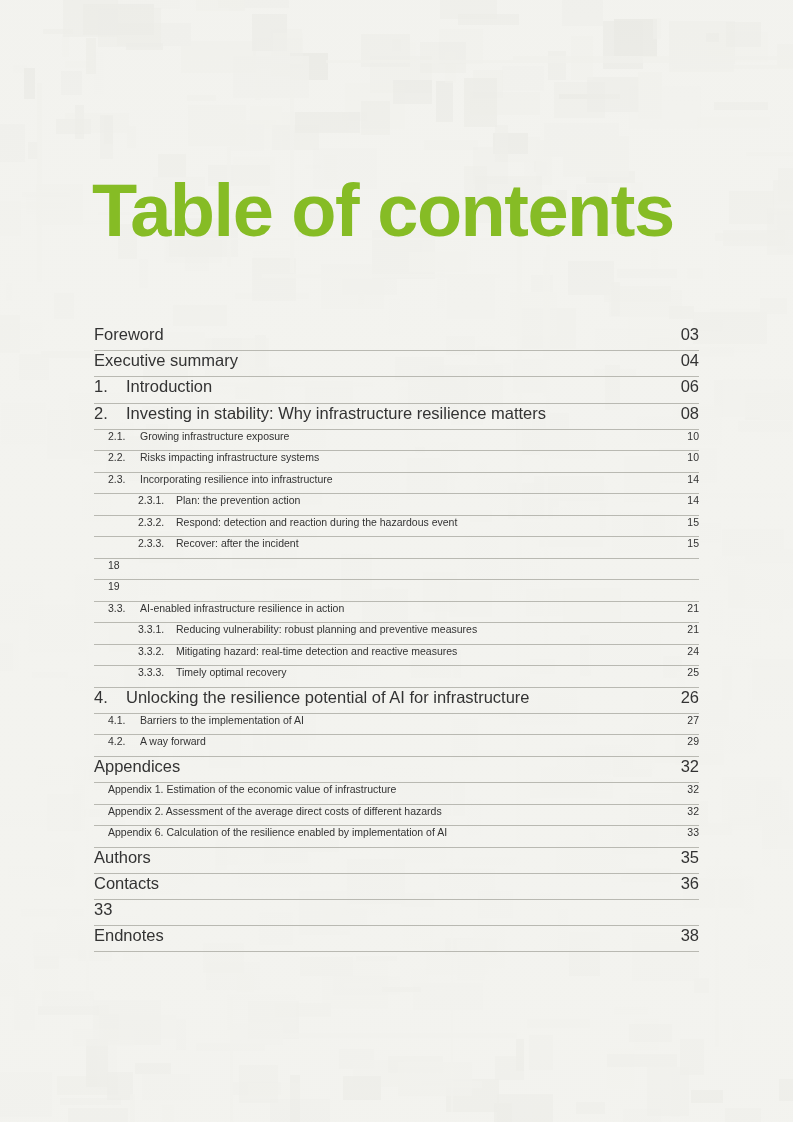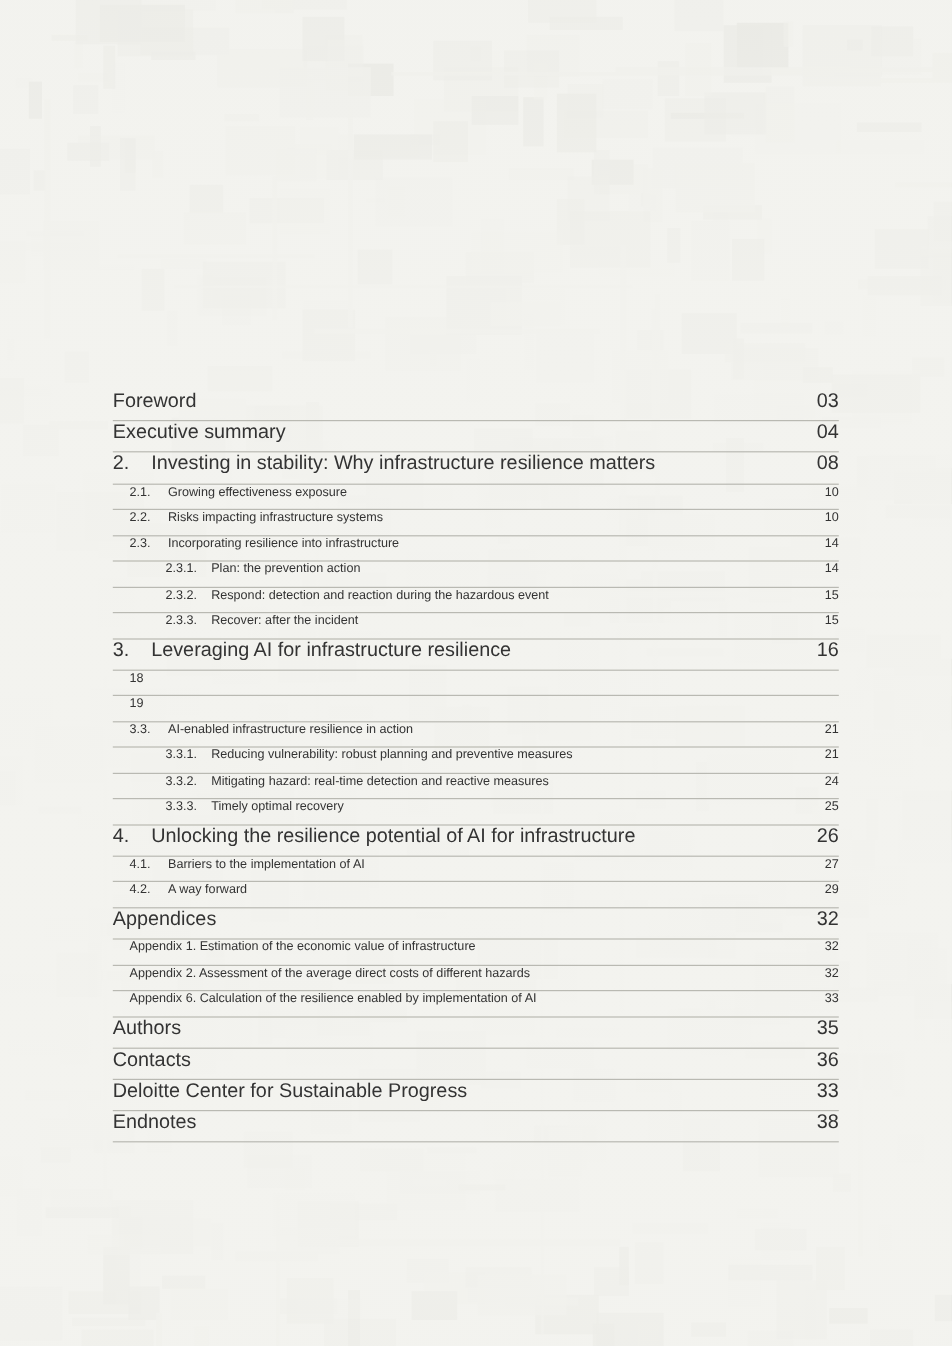--- a/index.html
+++ b/index.html
@@ -671,36 +671,41 @@
       <div class="lt" style="left: 544.38px; top: 435.904px; width: 3.57668px; height: 211.465px; opacity: 0.8;"></div>
       <div class="lt" style="left: 174.16px; top: 474.125px; width: 125.429px; height: 3.09915px; opacity: 0.8;"></div>
       <div class="lt" style="left: 672.11px; top: 65.3811px; width: 399.495px; height: 3.49532px; opacity: 0.8;"></div>
       <div class="lt" style="left: 546.127px; top: 245.092px; width: 4.22117px; height: 205.186px; opacity: 0.8;"></div>
       <div class="lt" style="left: 746.125px; top: 152.447px; width: 381.161px; height: 3.12777px; opacity: 0.8;"></div>
       <div class="lt" style="left: 97.7313px; top: 211.795px; width: 164.625px; height: 3.20177px; opacity: 0.8;"></div>
       <div class="lt" style="left: 325.882px; top: 59.7414px; width: 368.86px; height: 3.36229px; opacity: 0.8;"></div>
     </div>
   <div id="page-overlay"></div>
 
+  <div class="title">Table of contents</div>
 
   <div class="toc" id="toc">
       <div class="row lvl1">
         <div class="lbl"><span>Foreword</span></div>
         <div class="pg">03</div>
       </div>
       <div class="row lvl1">
         <div class="lbl"><span>Executive summary</span></div>
         <div class="pg">04</div>
       </div>
       <div class="row lvl1">
+        <div class="lbl"><span class="num">1.</span><span>Introduction</span></div>
+        <div class="pg">06</div>
+      </div>
+      <div class="row lvl1">
         <div class="lbl"><span class="num">2.</span><span>Investing in stability: Why infrastructure resilience matters</span></div>
         <div class="pg">08</div>
       </div>
       <div class="row lvl2">
-        <div class="lbl"><span class="num">2.1.</span><span>Growing effectiveness exposure</span></div>
+        <div class="lbl"><span class="num">2.1.</span><span>Growing infrastructure exposure</span></div>
         <div class="pg">10</div>
       </div>
       <div class="row lvl2">
         <div class="lbl"><span class="num">2.2.</span><span>Risks impacting infrastructure systems</span></div>
         <div class="pg">10</div>
       </div>
       <div class="row lvl2">
         <div class="lbl"><span class="num">2.3.</span><span>Incorporating resilience into infrastructure</span></div>
         <div class="pg">14</div>
       </div>
@@ -709,24 +714,20 @@
         <div class="pg">14</div>
       </div>
       <div class="row lvl3">
         <div class="lbl"><span class="num">2.3.2.</span><span>Respond: detection and reaction during the hazardous event</span></div>
         <div class="pg">15</div>
       </div>
       <div class="row lvl3">
         <div class="lbl"><span class="num">2.3.3.</span><span>Recover: after the incident</span></div>
         <div class="pg">15</div>
       </div>
-      <div class="row lvl1">
-        <div class="lbl"><span class="num">3.</span><span>Leveraging AI for infrastructure resilience</span></div>
-        <div class="pg">16</div>
-      </div>
       <div class="row lvl2">
         <div class="pg">18</div>
       </div>
       <div class="row lvl2">
         <div class="pg">19</div>
       </div>
       <div class="row lvl2">
         <div class="lbl"><span class="num">3.3.</span><span>AI-enabled infrastructure resilience in action</span></div>
         <div class="pg">21</div>
       </div>
@@ -772,21 +773,20 @@
       </div>
       <div class="row lvl1">
         <div class="lbl"><span>Authors</span></div>
         <div class="pg">35</div>
       </div>
       <div class="row lvl1">
         <div class="lbl"><span>Contacts</span></div>
         <div class="pg">36</div>
       </div>
       <div class="row lvl1">
-        <div class="lbl"><span>Deloitte Center for Sustainable Progress</span></div>
         <div class="pg">33</div>
       </div>
       <div class="row lvl1">
         <div class="lbl"><span>Endnotes</span></div>
         <div class="pg">38</div>
       </div>
     </div>
 
 </div>
 

